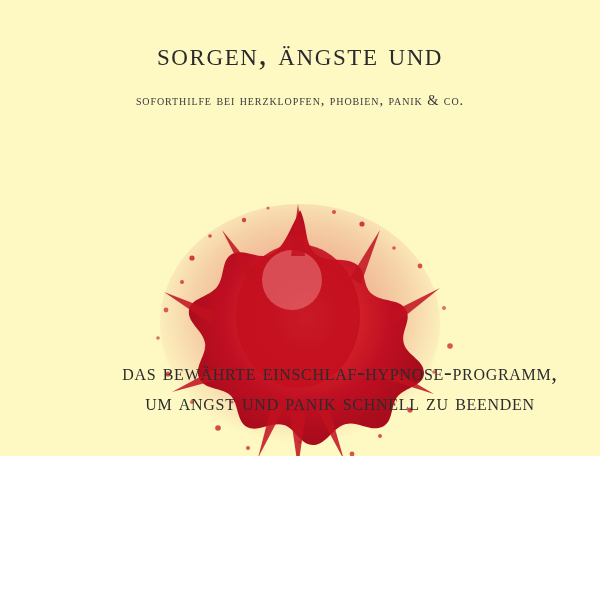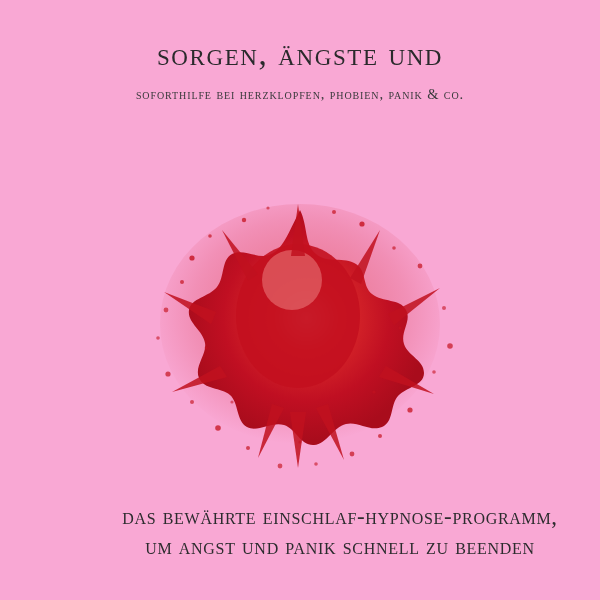--- a/index.html
+++ b/index.html
@@ -9,22 +9,22 @@
   body {
     width: 600px;
     height: 600px;
     background: #ffffff;
     font-family: "Liberation Sans", sans-serif;
     overflow: hidden;
   }
   .cover {
     position: relative;
     width: 600px;
-    height: 600px;
-    background: #f9a8d4;
+    height: 456px;
+    background: #fef9c3;
     box-sizing: border-box;
     overflow: hidden;
   }
   .title-block {
     position: absolute;
     top: 34px;
     left: 0;
     width: 600px;
     text-align: center;
   }
@@ -37,21 +37,21 @@
     font-variant: small-caps;
     text-transform: lowercase;
     font-weight: 400;
     white-space: nowrap;
   }
   .title-line.line2 {
     font-size: 33px;
     letter-spacing: 1.4px;
   }
   .subtitle {
-    margin-top: 12px;
+    margin-top: 18px;
     font-family: "Liberation Serif", serif;
     color: #3a3a3c;
     font-size: 14.5px;
     letter-spacing: 0.9px;
     font-variant: small-caps;
     text-transform: lowercase;
     white-space: nowrap;
   }
 
   

